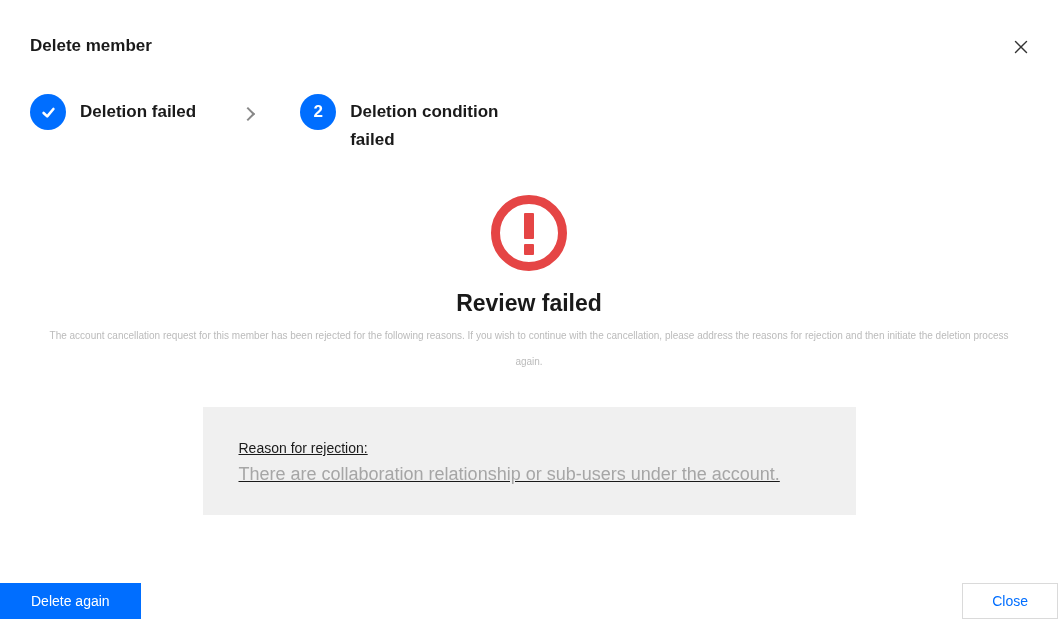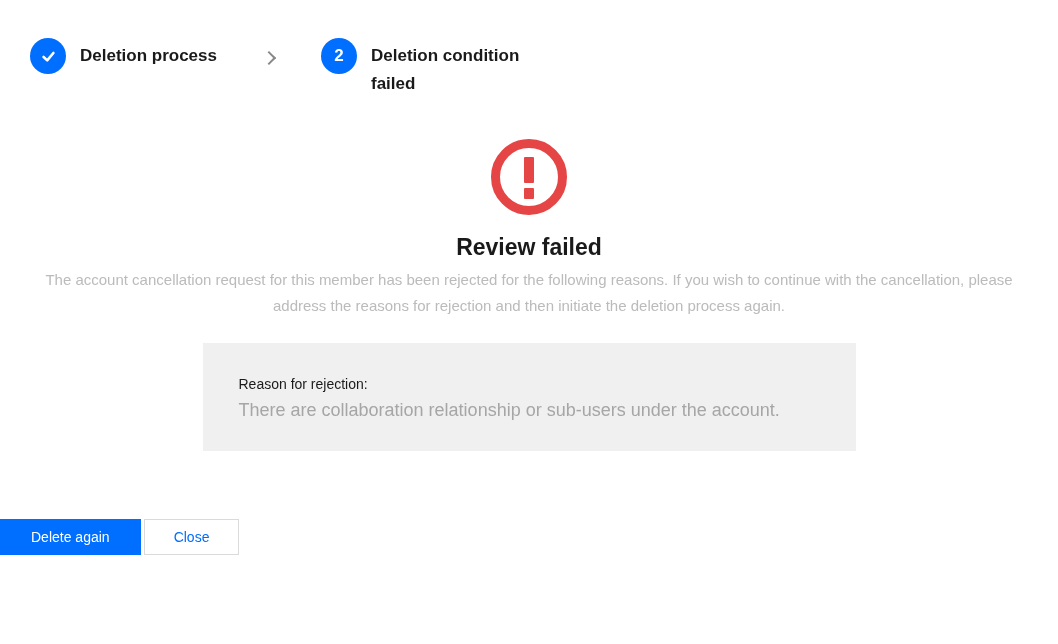--- a/index.html
+++ b/index.html
@@ -54,55 +54,64 @@
     width:76px;height:76px;border:9px solid var(--error);border-radius:50%;
     margin:41px auto 0;display:flex;flex-direction:column;align-items:center;
   }
   .excl-bar{width:10px;height:26px;background:var(--error);margin-top:9px;border-radius:1px;}
   .excl-dot{width:10px;height:11px;background:var(--error);margin-top:5px;border-radius:1px;}
   .result-title{
     margin-top:20px;text-align:center;font-size:23px;font-weight:bold;
     line-height:24px;color:var(--dark);
   }
   .result-desc{
-    margin:8px auto 0;text-align:center;font-size:15px;line-height:26px;
+    margin:8px auto 0;text-align:center;font-size:10px;line-height:26px;
     color:var(--gray_text);max-width:1000px;padding:0 14px;
   }
 
   
   .reason-box{
-    width:653px;margin:24px auto 0;background:var(--box_bg);
+    width:653px;margin:32px auto 0;background:var(--box_bg);
     padding:33px 36px;
+    text-decoration:underline;
   }
   .reason-label{font-size:14px;line-height:16px;color:var(--dark);}
   .reason-text{margin-top:10px;font-size:18px;line-height:16px;color:var(--gray_text2);}
 
   
-  .footer{margin-top:68px;display:flex;justify-content:flex-start;gap:3px;}
+  .footer{margin-top:68px;display:flex;justify-content:space-between;gap:15px;}
   .btn{
     height:36px;font-size:14px;font-family:"Liberation Sans", sans-serif;
     cursor:pointer;border:none;display:inline-flex;align-items:center;justify-content:center;
   }
   .btn-primary{background:var(--primary);color:#ffffff;padding:0 31px;}
   .btn-secondary{background:#ffffff;color:var(--primary);border:1px solid var(--border_gray);padding:12px 29px;}
 </style>
 </head>
 <body>
 
 <div class="dialog">
 
+  <div class="header">
+    <h1 class="dialog-title">Delete member</h1>
+    <div class="close-btn">
+      <svg width="14" height="14" viewBox="0 0 14 14">
+        <path d="M1.5 1.5 L12.5 12.5 M12.5 1.5 L1.5 12.5" stroke="#333333" stroke-width="1.4" stroke-linecap="round"></path>
+      </svg>
+    </div>
+  </div>
 
   <div class="steps">
     <div class="step">
       <div class="step-circle">
         <svg width="17" height="17" viewBox="0 0 17 17">
           <polyline points="3.6,9 7.2,12.4 13.4,5" fill="none" stroke="#ffffff" stroke-width="2.6" stroke-linecap="round" stroke-linejoin="round"></polyline>
         </svg>
       </div>
-      <div class="step-label">Deletion process</div>
+      <div class="step-label">Deletion failed</div>
     </div>
 
     <div class="step-sep">
         <i></i>
       </div>
 
     <div class="step">
       <div class="step-circle">2</div>
       <div class="step-label step-label--wrap">Deletion condition failed</div>
     </div>

